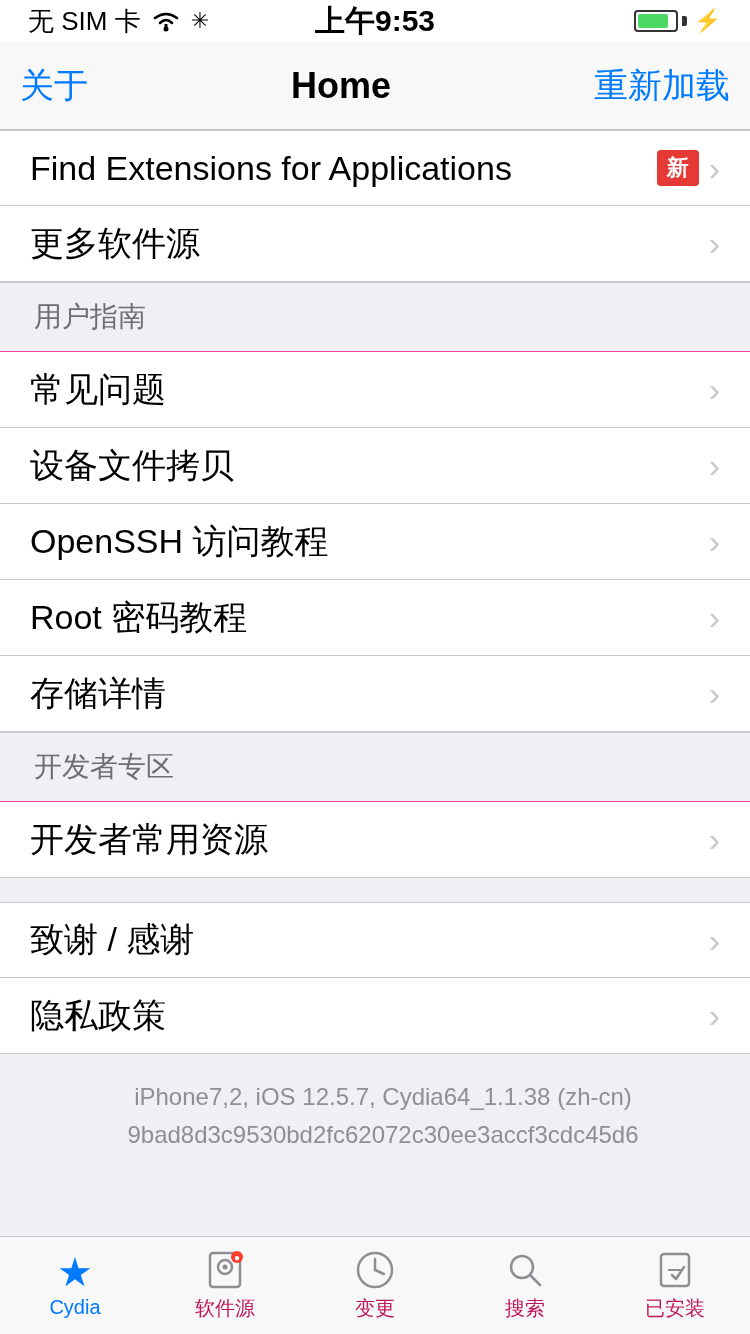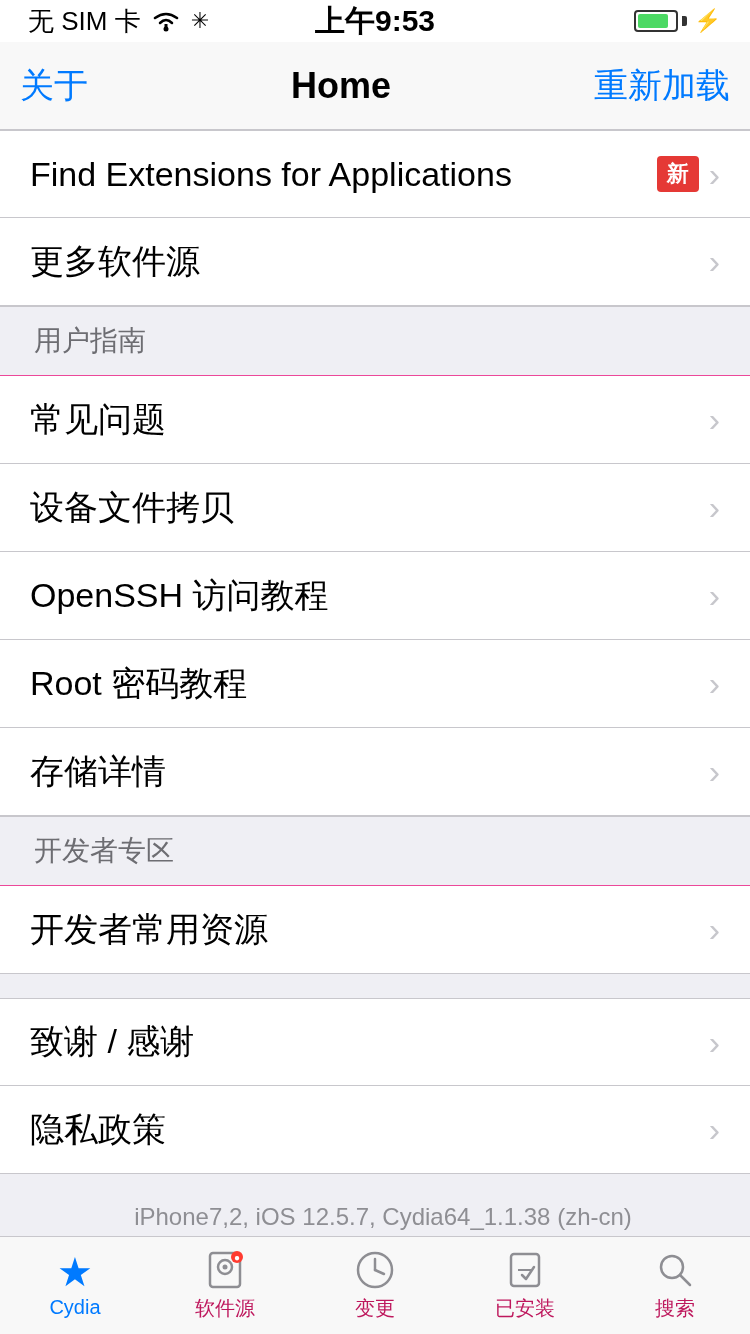--- a/index.html
+++ b/index.html
@@ -108,21 +108,21 @@
       display: flex;
       align-items: center;
       padding: 0 34px;
       font-size: 28px;
       color: #6d6d72;
       border-bottom: 1px solid #ec4899;
       border-top: 1px solid #c8c7cc;
     }
 
     .table-row {
-      height: 88px;
+      height: 76px;
       background: #fff;
       display: flex;
       align-items: center;
       justify-content: space-between;
       padding: 0 30px;
       border-bottom: 1px solid #c8c7cc;
       cursor: pointer;
       position: relative;
     }
     .table-row:first-of-type {
@@ -328,27 +328,27 @@
     <svg width="42" height="42" viewBox="0 0 42 42">
       <circle cx="21" cy="21" r="17" fill="none" stroke="#8e8e93" stroke-width="2.5"></circle>
       <line x1="21" y1="21" x2="21" y2="10" stroke="#8e8e93" stroke-width="2.5" stroke-linecap="round"></line>
       <line x1="21" y1="21" x2="30" y2="25" stroke="#8e8e93" stroke-width="2.5" stroke-linecap="round"></line>
     </svg>
     <span class="tab-label">变更</span>
   </div>
 
   <div class="tab-item">
     <svg width="42" height="42" viewBox="0 0 42 42">
+      <circle cx="18" cy="18" r="11" fill="none" stroke="#8e8e93" stroke-width="2.5"></circle>
+      <line x1="26" y1="26" x2="36" y2="36" stroke="#8e8e93" stroke-width="2.5" stroke-linecap="round"></line>
+    </svg>
+    <span class="tab-label">搜索</span>
+  </div>
+
+  <div class="tab-item">
+    <svg width="42" height="42" viewBox="0 0 42 42">
       <rect x="7" y="5" width="28" height="32" rx="3" ry="3" fill="none" stroke="#8e8e93" stroke-width="2.5"></rect>
       <line x1="14" y1="21" x2="28" y2="21" stroke="#8e8e93" stroke-width="2"></line>
       <polyline points="18,26 22,30 30,18" fill="none" stroke="#8e8e93" stroke-width="2.5" stroke-linecap="round" stroke-linejoin="round"></polyline>
     </svg>
     <span class="tab-label">已安装</span>
   </div>
-
-  <div class="tab-item">
-    <svg width="42" height="42" viewBox="0 0 42 42">
-      <circle cx="18" cy="18" r="11" fill="none" stroke="#8e8e93" stroke-width="2.5"></circle>
-      <line x1="26" y1="26" x2="36" y2="36" stroke="#8e8e93" stroke-width="2.5" stroke-linecap="round"></line>
-    </svg>
-    <span class="tab-label">搜索</span>
-  </div>
 </div>
 
 </body></html>

